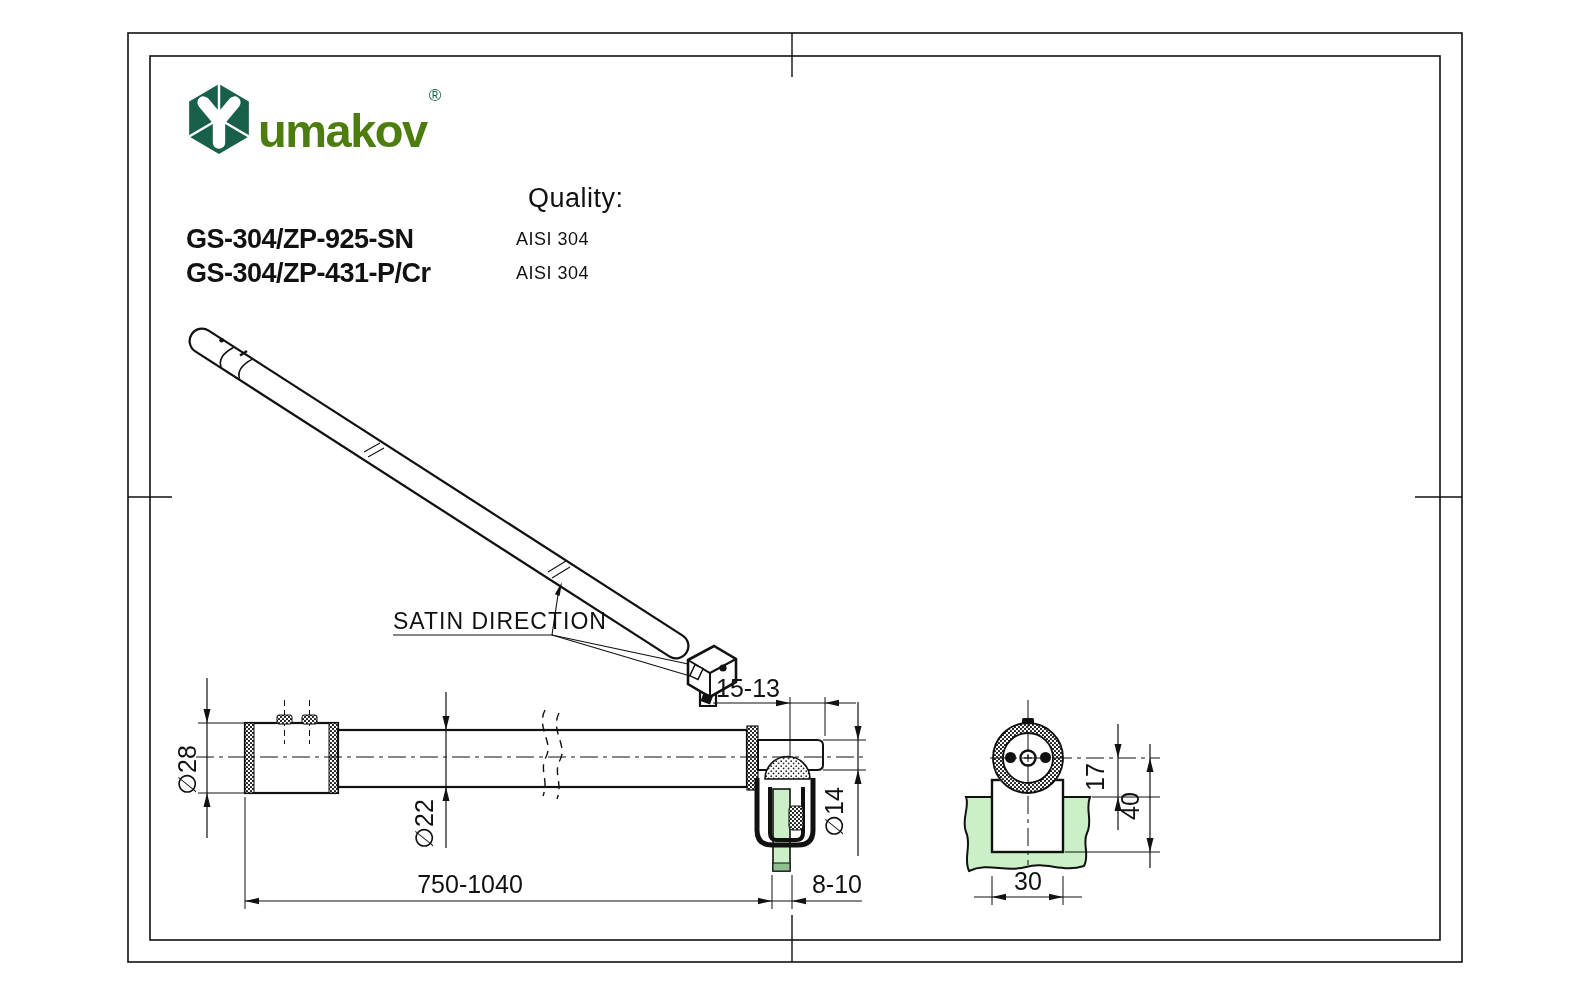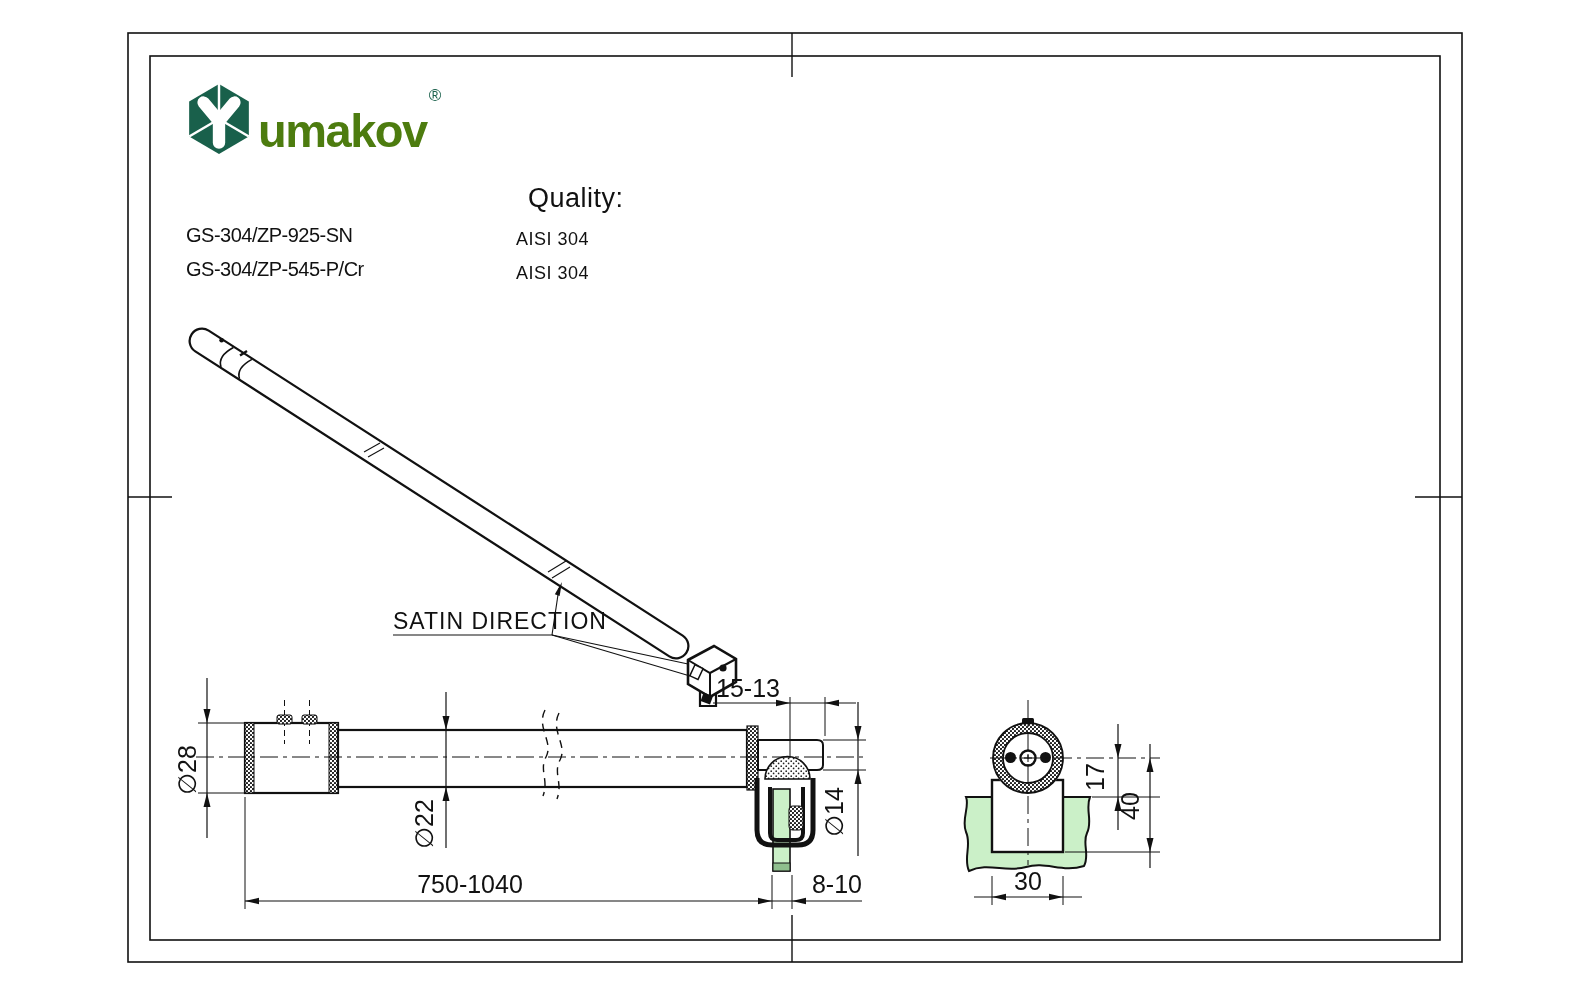--- a/index.html
+++ b/index.html
@@ -4,21 +4,21 @@
 <style>
   html,body{margin:0;padding:0;background:#fff;}
   .sheet{position:relative;width:1590px;height:997px;background:#fff;overflow:hidden;
          font-family:"Liberation Sans","DejaVu Sans",sans-serif;color:#111;}
   .abs{position:absolute;}
   .brand-row{position:absolute;left:188px;top:84px;display:flex;align-items:flex-start;}
   .brand-name{font-size:47px;font-weight:700;color:#4d7c0f;letter-spacing:-1.5px;line-height:1;
               margin-left:8px;margin-top:23px;}
   .reg-mark{font-size:17px;color:#19604B;margin-top:2px;margin-left:2px;}
   .quality-label{left:510px;top:183px;font-size:27px;letter-spacing:0.5px;margin-left:18px;}
-  .prod-code{left:186px;font-size:20px;font-weight:400;letter-spacing:-0.5px;}
+  .prod-code{left:186px;font-size:27px;font-weight:700;letter-spacing:-0.5px;}
   .prod-quality{left:516px;font-size:18px;letter-spacing:0.5px;}
   .r1{top:224px;} .r2{top:258px;} .q1{top:229px;} .q2{top:263px;}
   svg text{fill:#111;font-family:"Liberation Sans","DejaVu Sans",sans-serif;}
   .dimtxt{font-size:25px;}
   .satintxt{font-size:23px;letter-spacing:1px;}
 </style>
 </head>
 <body>
 
 <div class="sheet">
@@ -230,16 +230,16 @@
       <line x1="30" y1="34" x2="1" y2="51" stroke="#fff" stroke-width="2.4"></line>
       <line x1="30" y1="34" x2="59" y2="51" stroke="#fff" stroke-width="2.4"></line>
     </svg>
     <span class="brand-name">umakov</span>
     <span class="reg-mark">®</span>
   </div>
 
   <div class="abs quality-label">Quality:</div>
   <div class="abs prod-code r1">GS-304/ZP-925-SN</div>
   <div class="abs prod-quality q1">AISI 304</div>
-  <div class="abs prod-code r2">GS-304/ZP-545-P/Cr</div>
+  <div class="abs prod-code r2">GS-304/ZP-431-P/Cr</div>
   <div class="abs prod-quality q2">AISI 304</div>
 
 </div>
 
 </body></html>

